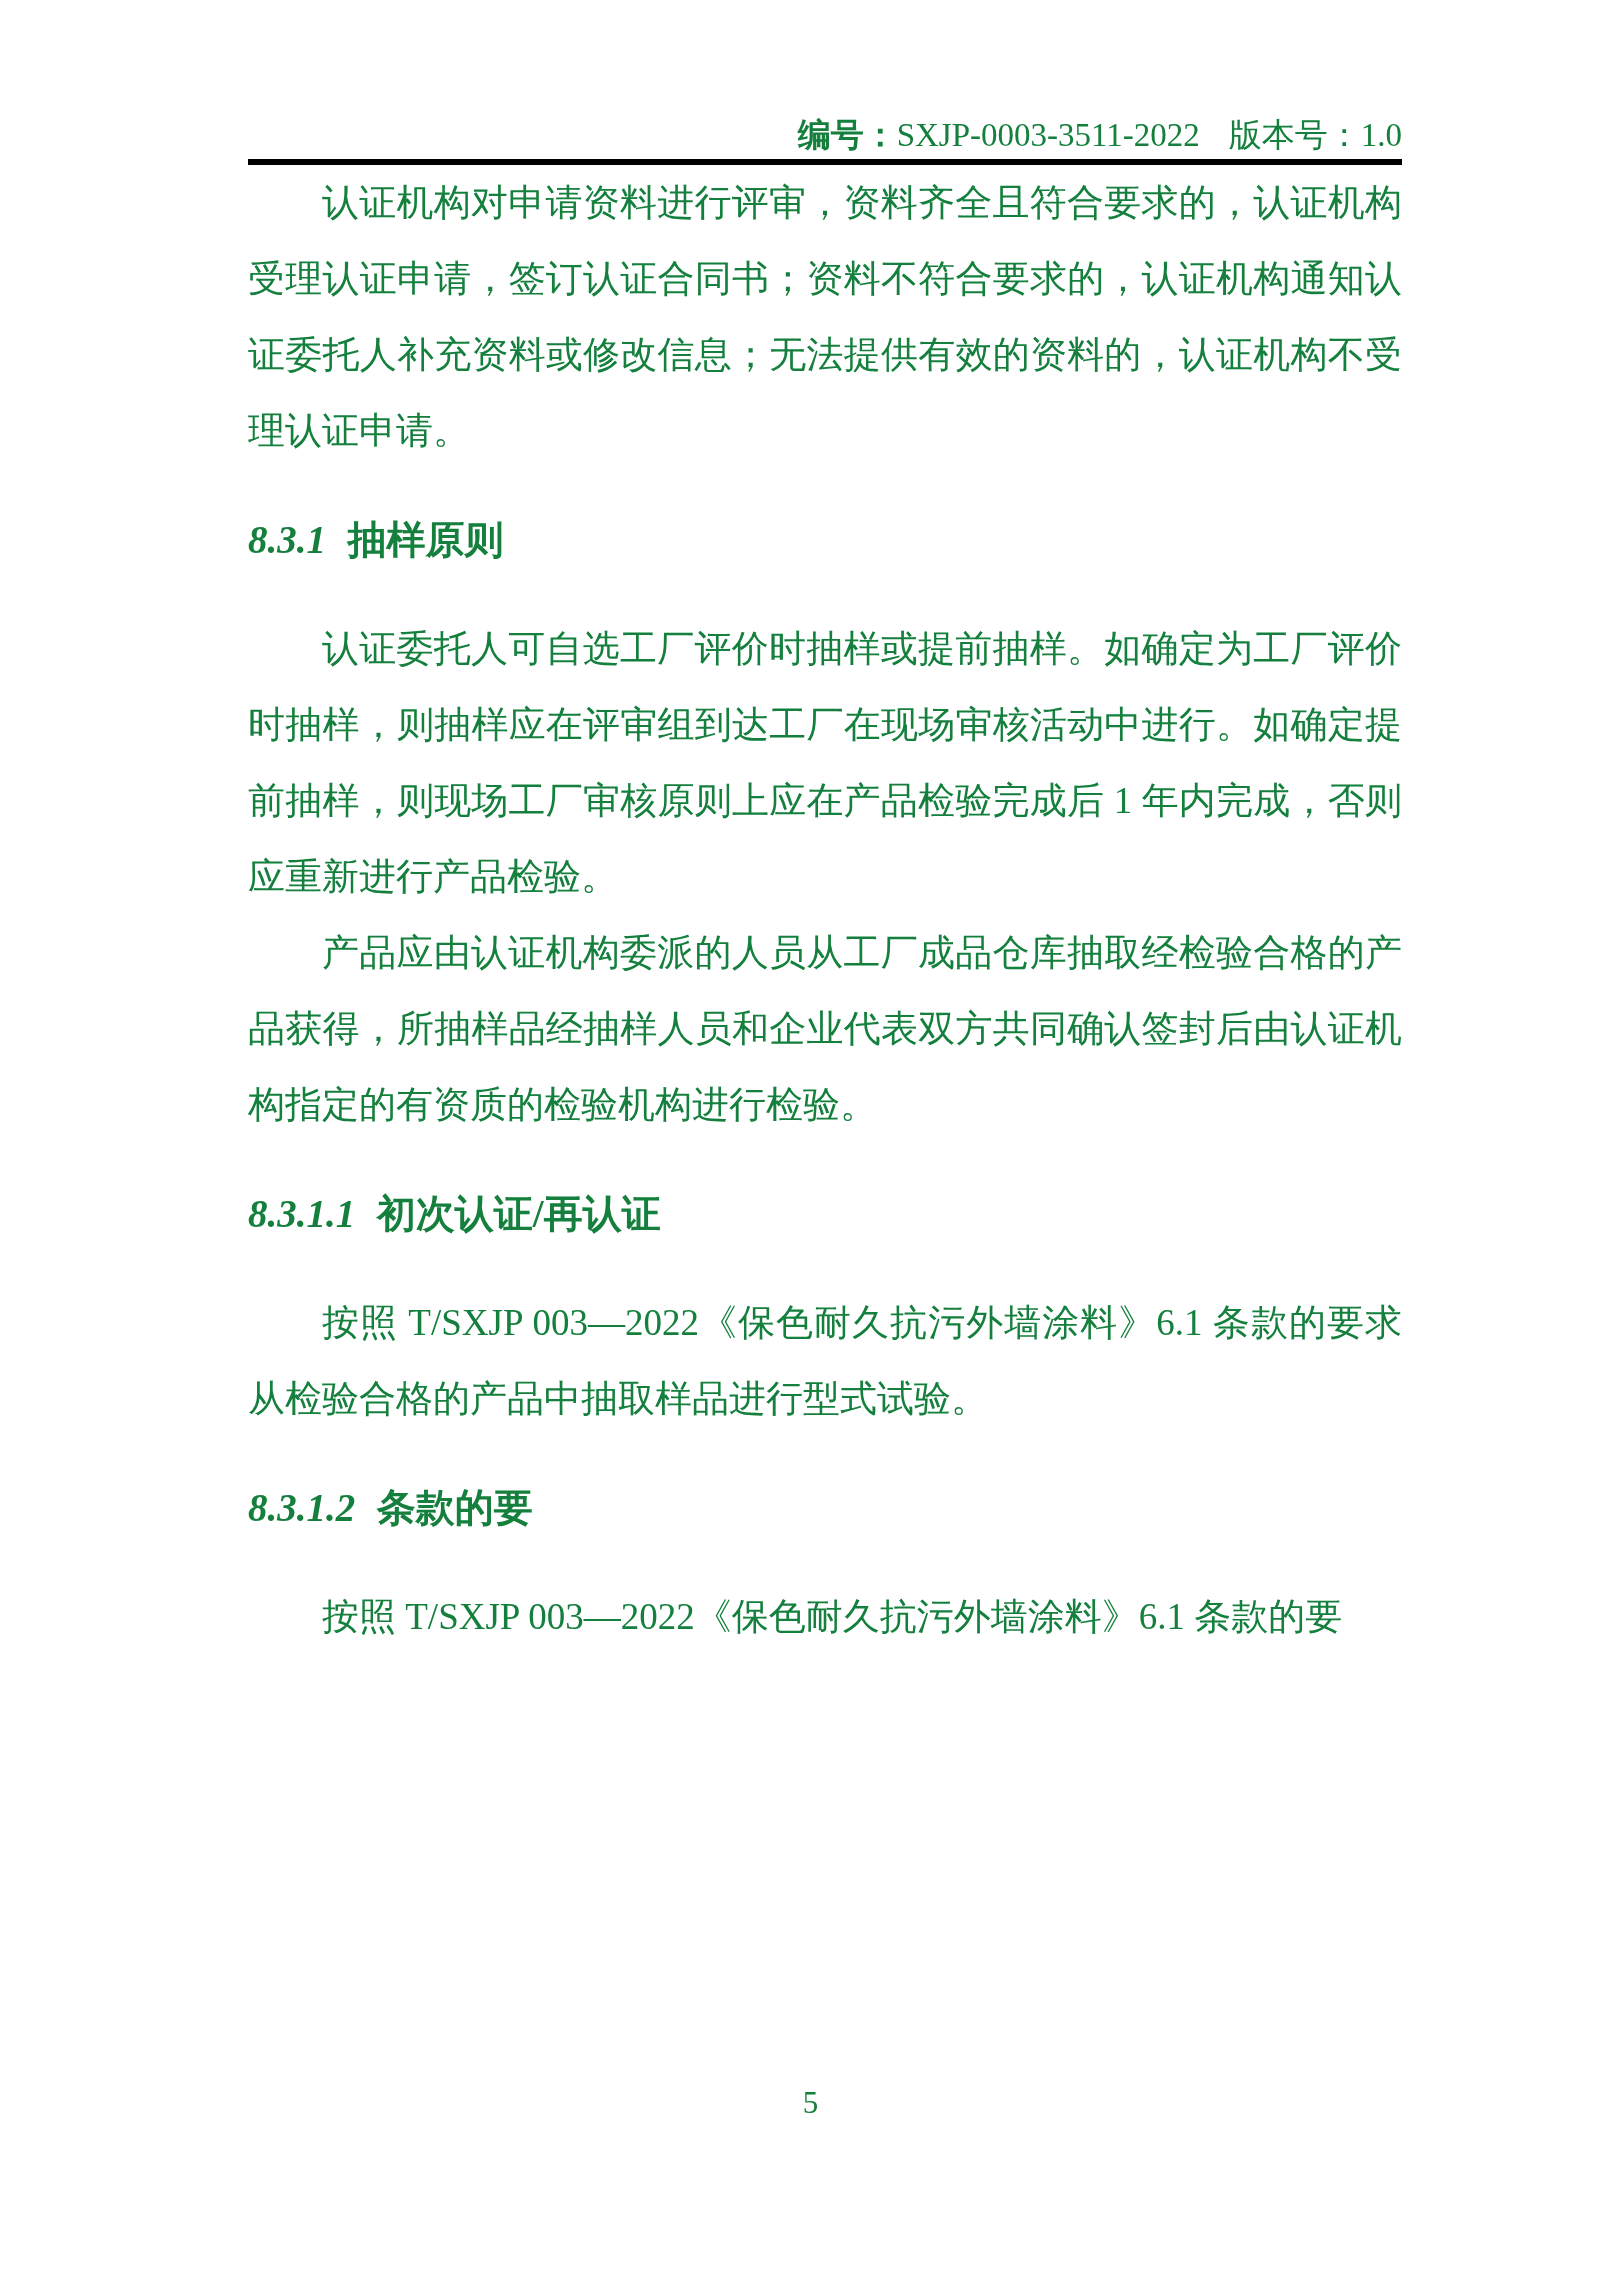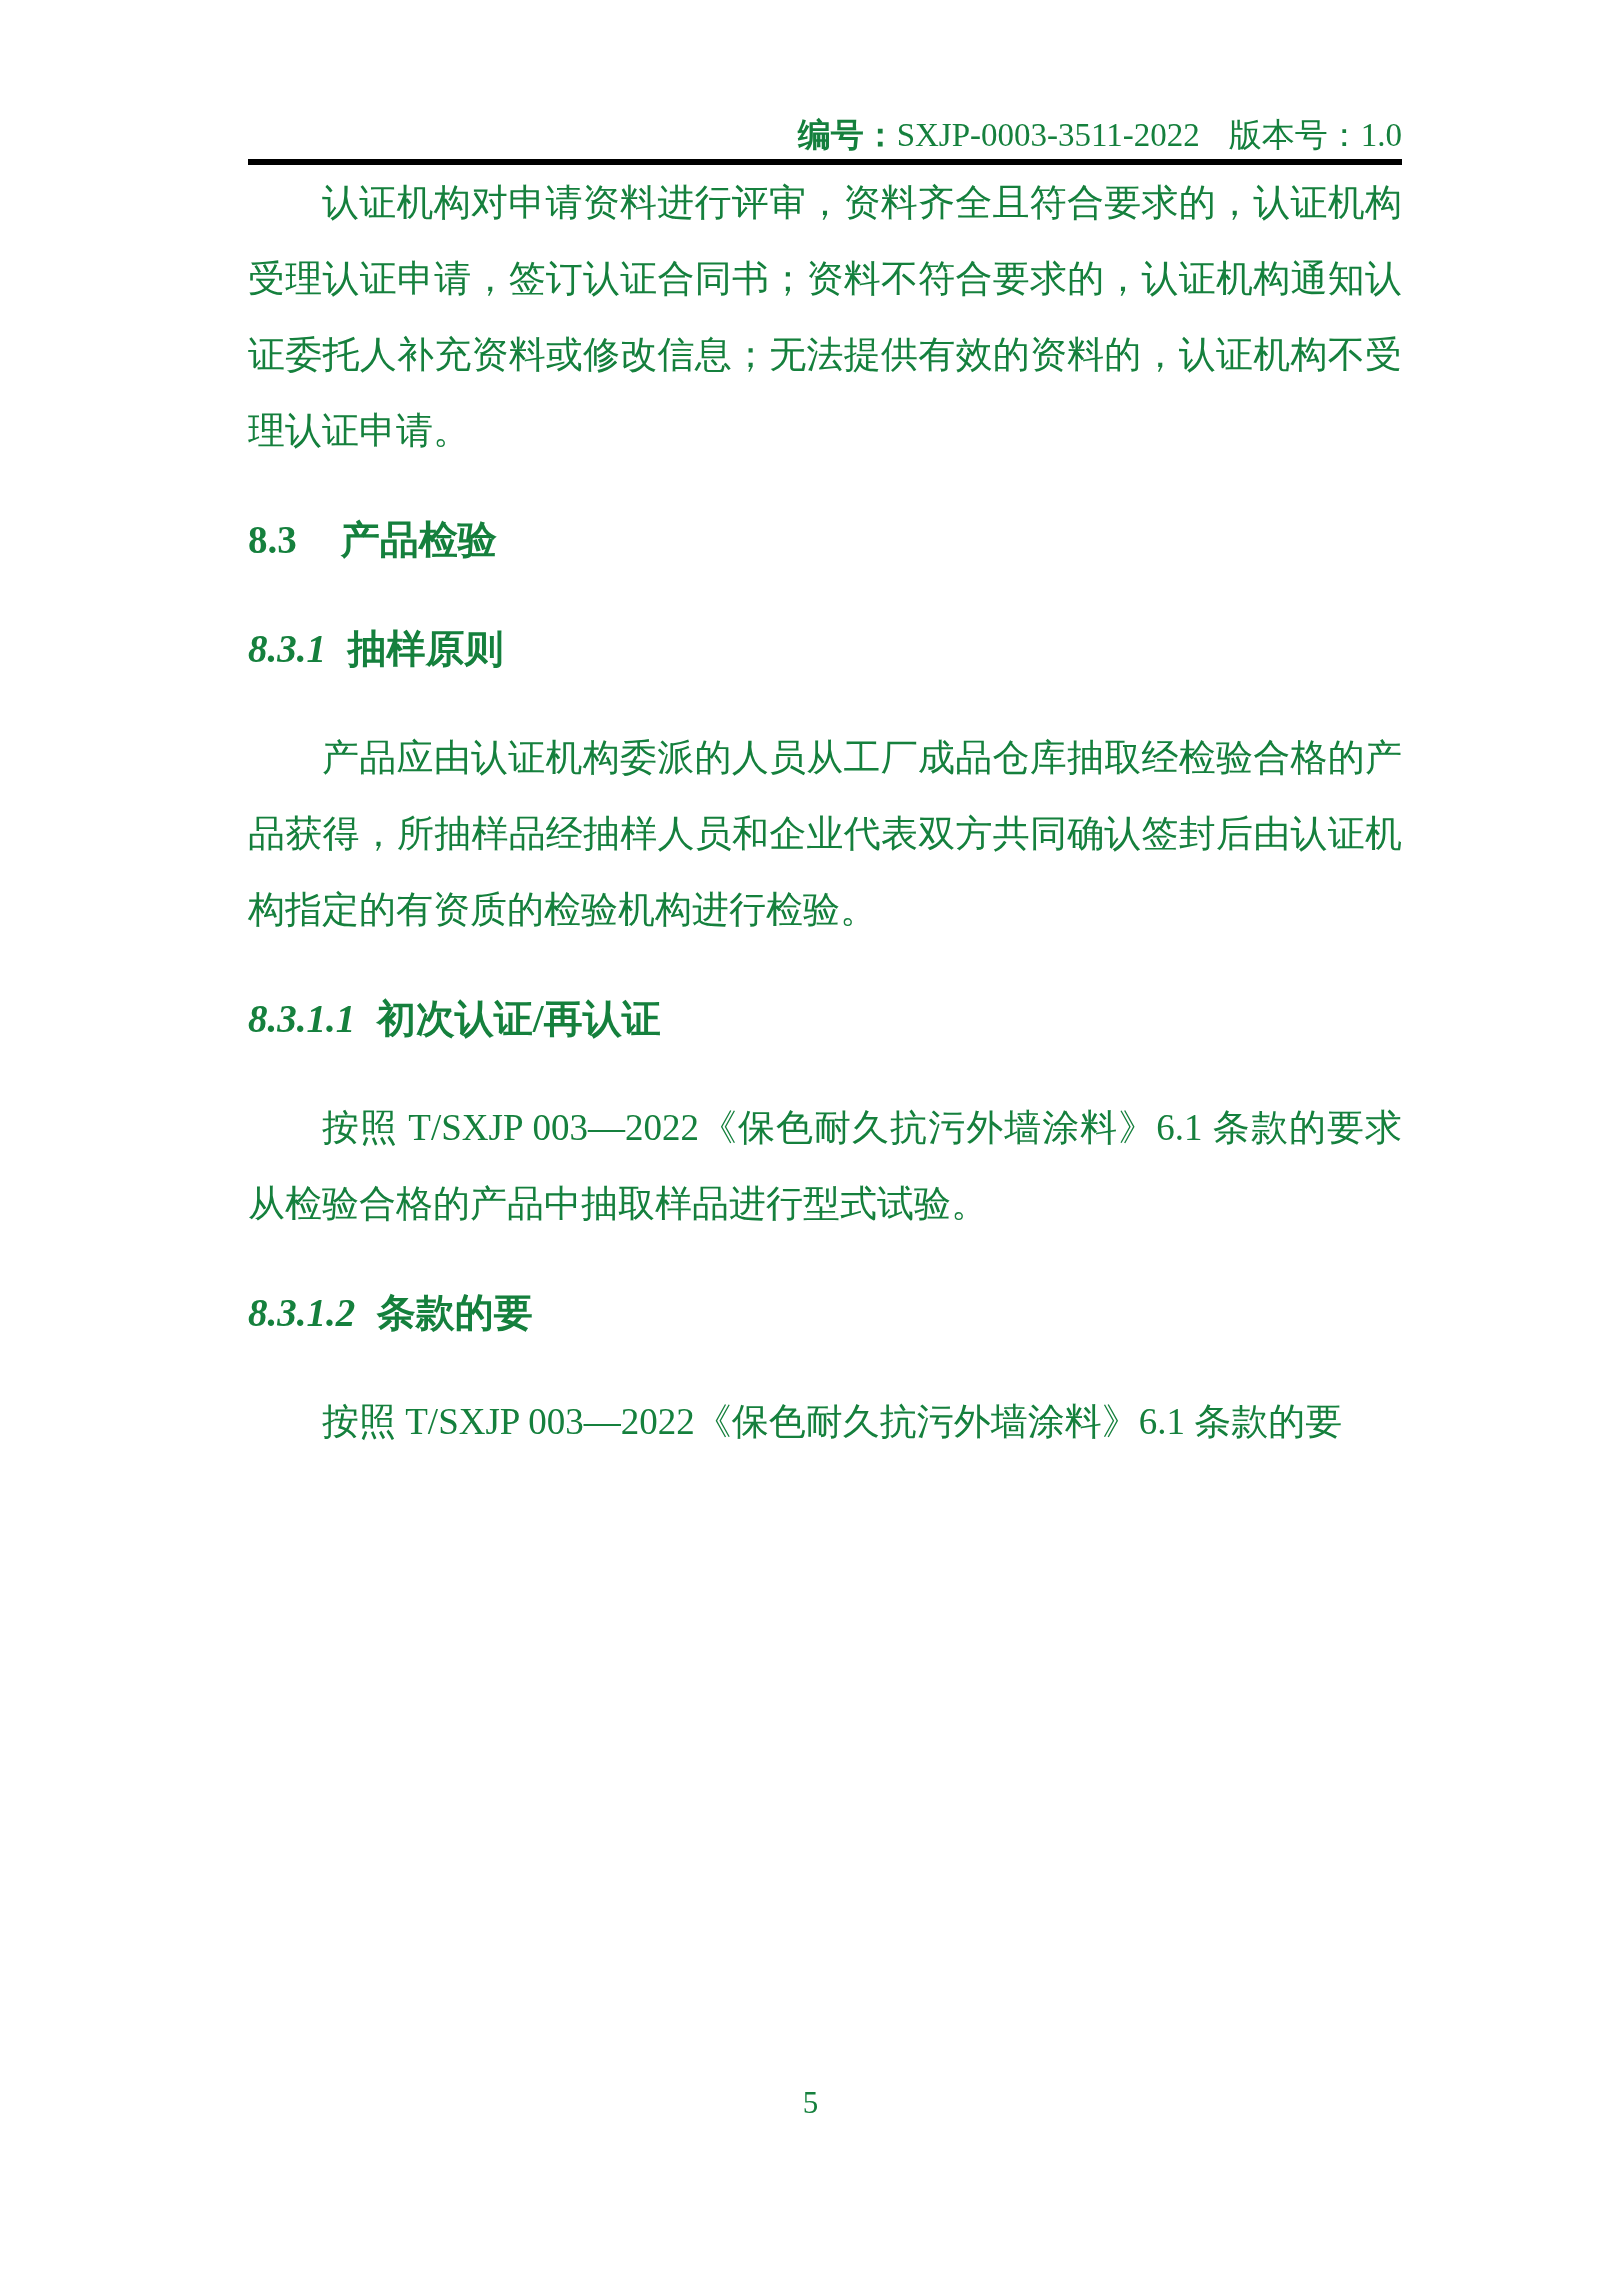--- a/index.html
+++ b/index.html
@@ -82,28 +82,26 @@
 
     <div class="doc-header">
       <span class="hdr-label-bold">编号：</span><span>SXJP-0003-3511-2022</span><span class="ver-label">版本号：</span><span>1.0</span>
     </div>
 
     <div class="rule"></div>
 
 
     <p class="para">认证机构对申请资料进行评审，资料齐全且符合要求的，认证机构受理认证申请，签订认证合同书；资料不符合要求的，认证机构通知认证委托人补充资料或修改信息；无法提供有效的资料的，认证机构不受理认证申请。</p>
 
-    <div class="heading h2">
-      <span class="h-num">8.3</span><span class="h-title">产品检验</span>
-    </div>
 
     <div class="heading h3">
       <span class="h-num">8.3.1</span><span class="h-title">抽样原则</span>
     </div>
 
+    <p class="para">认证委托人可自选工厂评价时抽样或提前抽样。如确定为工厂评价时抽样，则抽样应在评审组到达工厂在现场审核活动中进行。如确定提前抽样，则现场工厂审核原则上应在产品检验完成后 1 年内完成，否则应重新进行产品检验。</p>
 
     <p class="para">产品应由认证机构委派的人员从工厂成品仓库抽取经检验合格的产品获得，所抽样品经抽样人员和企业代表双方共同确认签封后由认证机构指定的有资质的检验机构进行检验。</p>
 
 
     <div class="heading h3">
       <span class="h-num">8.3.1.1</span><span class="h-title">初次认证/再认证</span>
     </div>
 
     <p class="para">按照 T/SXJP 003—2022《保色耐久抗污外墙涂料》6.1 条款的要求从检验合格的产品中抽取样品进行型式试验。</p>
 

